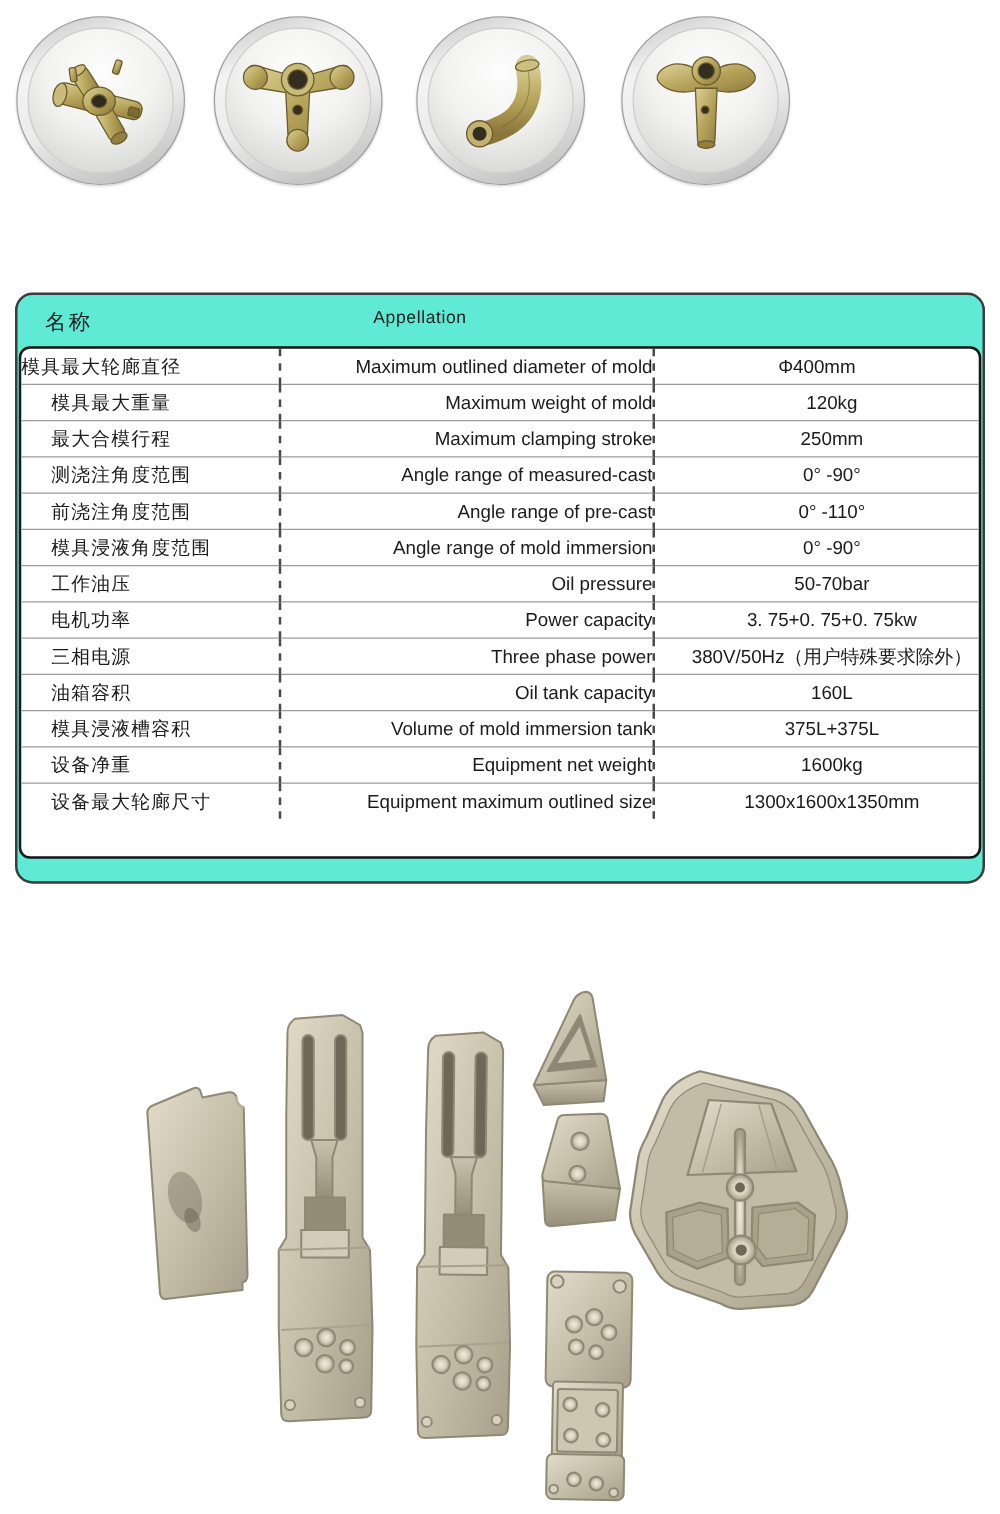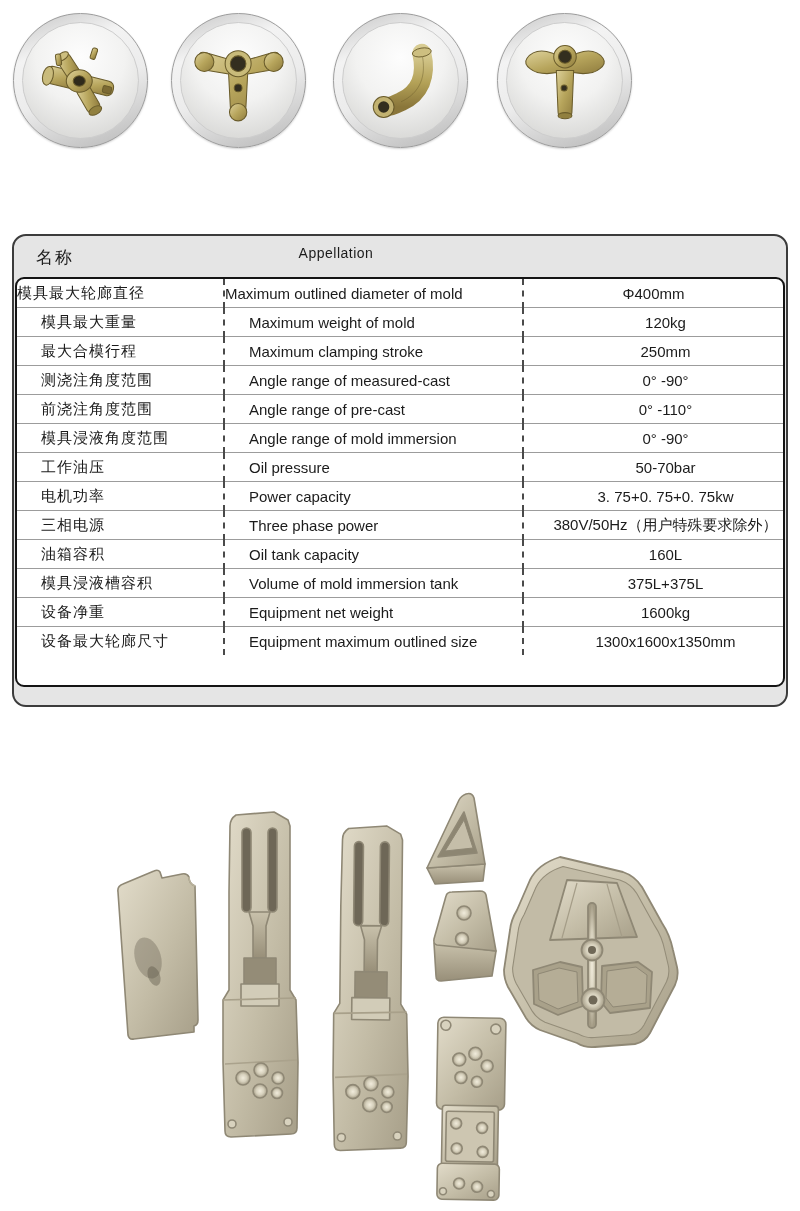--- a/index.html
+++ b/index.html
@@ -17,34 +17,34 @@
   }
   .badge-inner{
     position:absolute;inset:8px;border-radius:50%;
     background:radial-gradient(circle at 50% 30%,#fdfdfd 0%,#f2f2f1 45%,#d6d6d4 88%,#c9c9c7 100%);
     border:1px solid #cdcdcd;display:flex;align-items:center;justify-content:center;overflow:hidden;
   }
   .badge svg{width:104px;height:104px;display:block;}
   
   .spec-frame{
     position:absolute;left:12px;top:234px;width:776px;height:473px;
-    border:2px solid #3c3c3c;border-radius:14px;background:#e5e5e5;box-sizing:border-box;
+    border:2px solid #3c3c3c;border-radius:14px;background:#5eead4;box-sizing:border-box;
   }
   .spec-header{position:relative;height:41px;}
   .hdr-cn{position:absolute;left:22px;top:10px;font-size:17px;letter-spacing:2px;}
   .hdr-en{position:absolute;left:206px;top:9px;width:232px;text-align:center;font-size:14px;letter-spacing:.5px;}
   .spec-body{
     position:absolute;left:1px;right:1px;top:41px;height:410px;
     border:2px solid #141414;border-radius:9px;background:#fff;box-sizing:border-box;overflow:hidden;
   }
   table.spec{border-collapse:collapse;width:100%;table-layout:fixed;}
   table.spec td{height:28px;font-size:15px;vertical-align:middle;padding:0;overflow:hidden;white-space:nowrap;}
   table.spec tr + tr td{border-top:1px solid #9c9c9c;padding-left:24px;}
   td.c-cn{width:206px;padding-left:21px;letter-spacing:1px;}
-  td.c-en{width:297px;padding-left:19px;border-left:2px dashed #4a4a4a;}
+  td.c-en{width:297px;padding-left:19px;border-left:2px dashed #4a4a4a;text-align:right;}
   td.c-val{text-align:center;border-left:2px dashed #4a4a4a;font-size:14.5px;}
   
   .castings{position:absolute;left:90px;top:780px;width:630px;height:430px;}
   .castings svg{display:block;}
 </style>
 </head>
 <body>
 
 <div class="badges">
 

